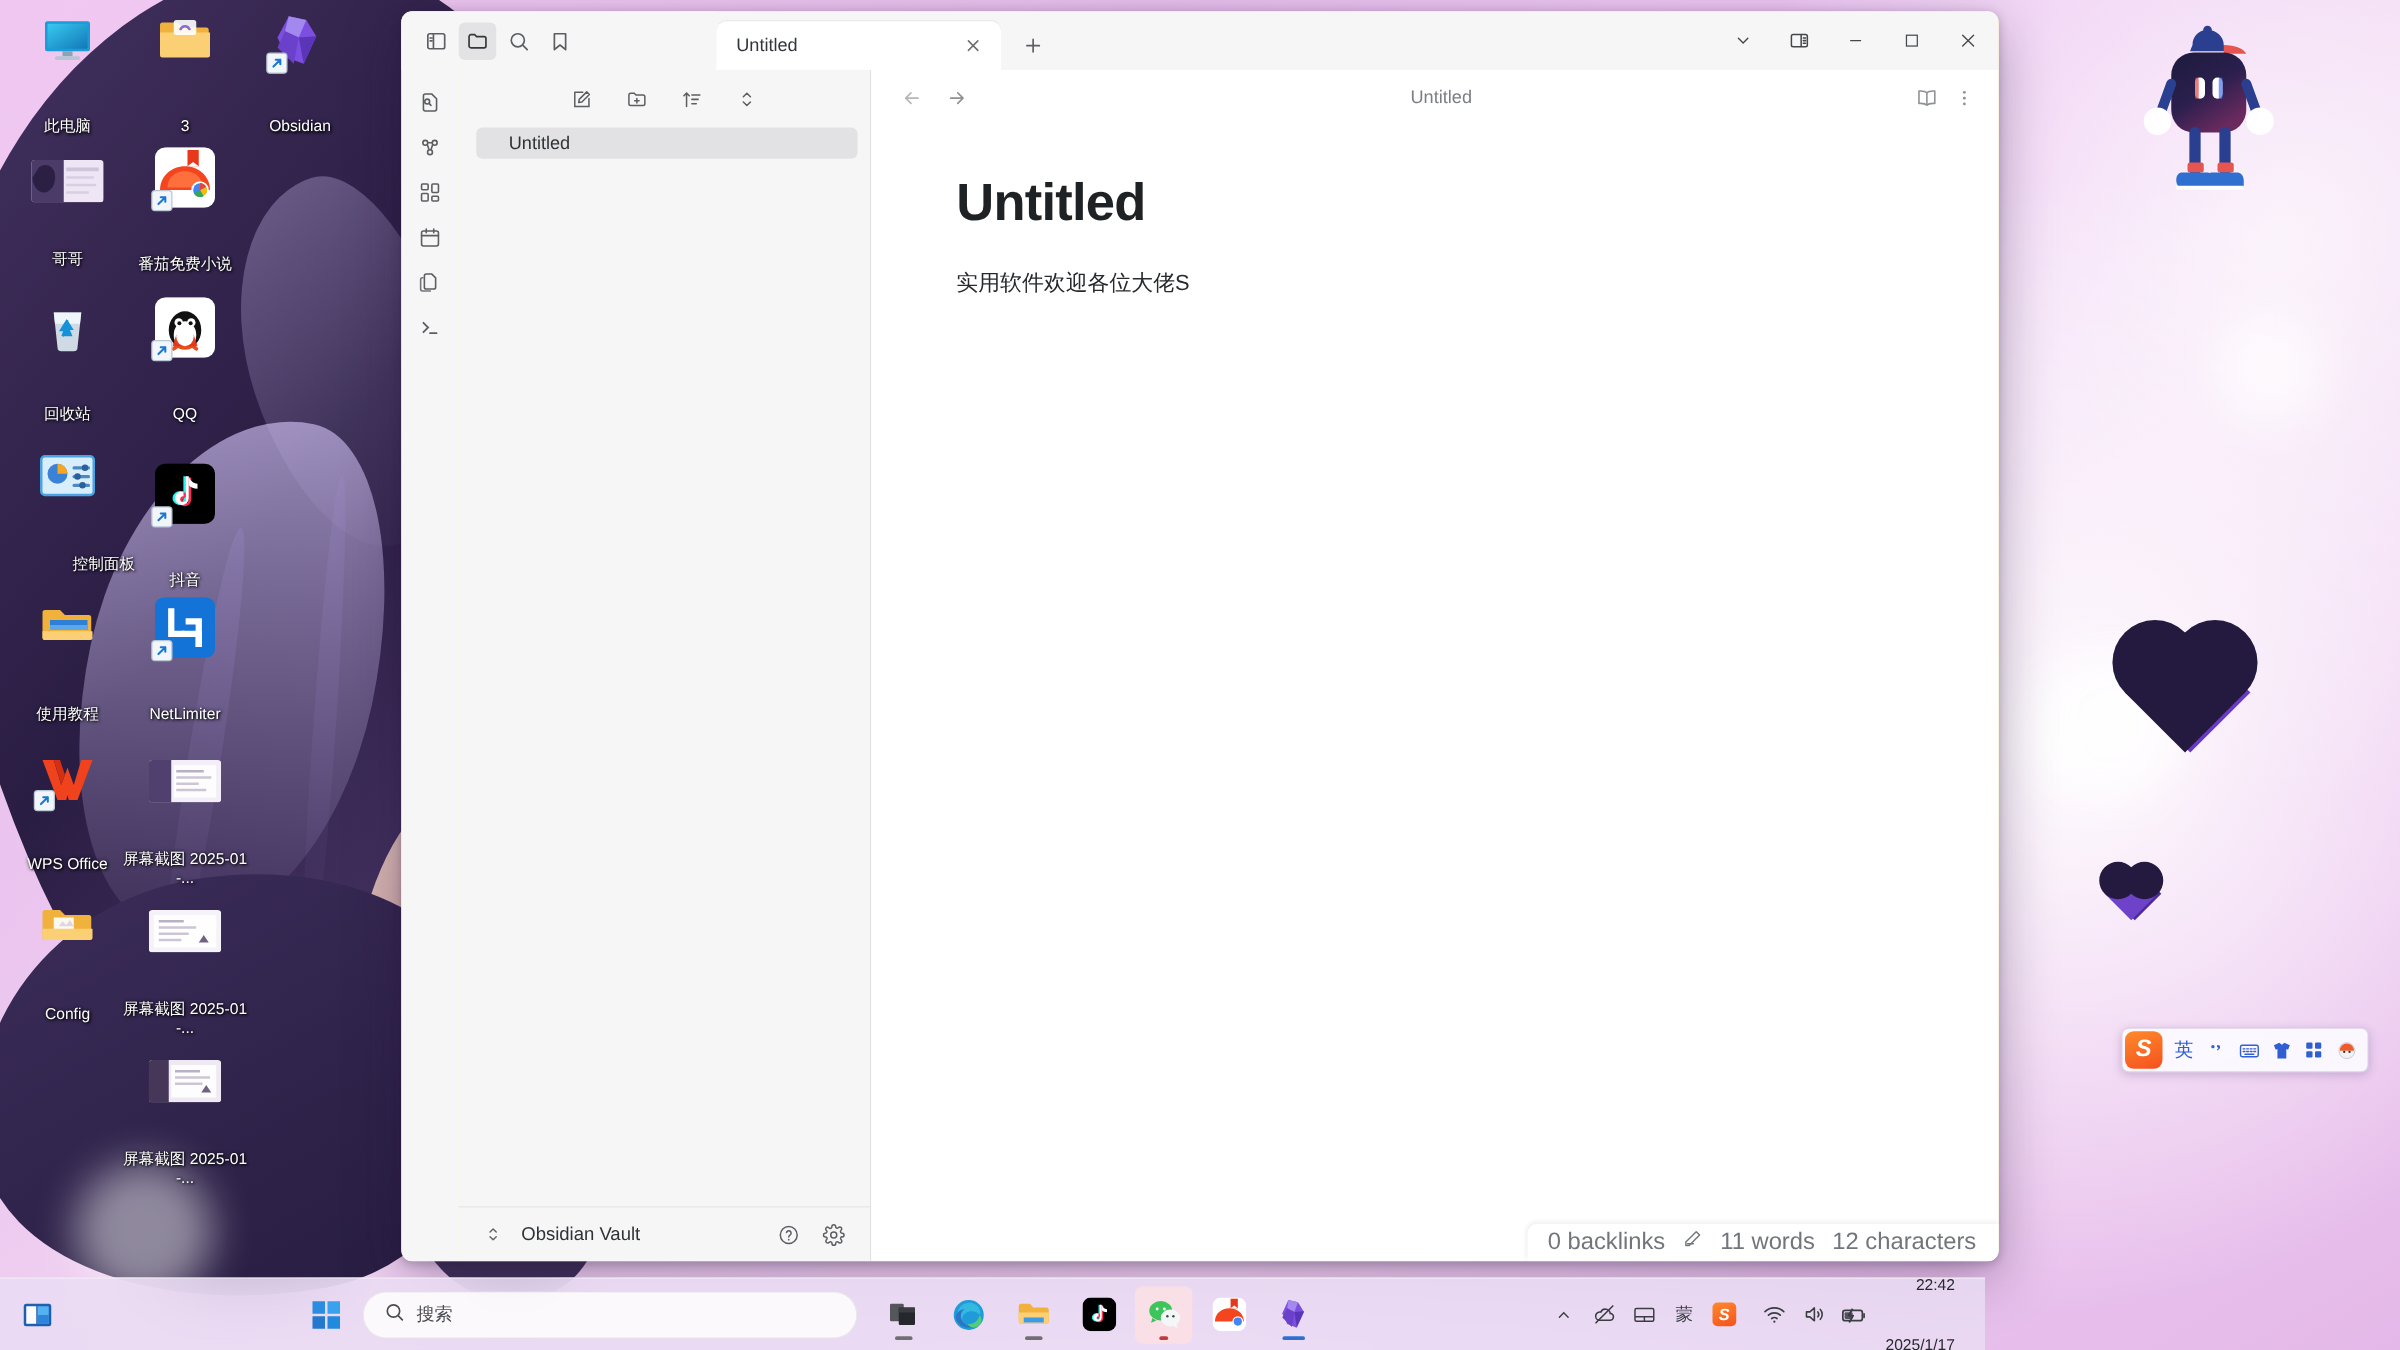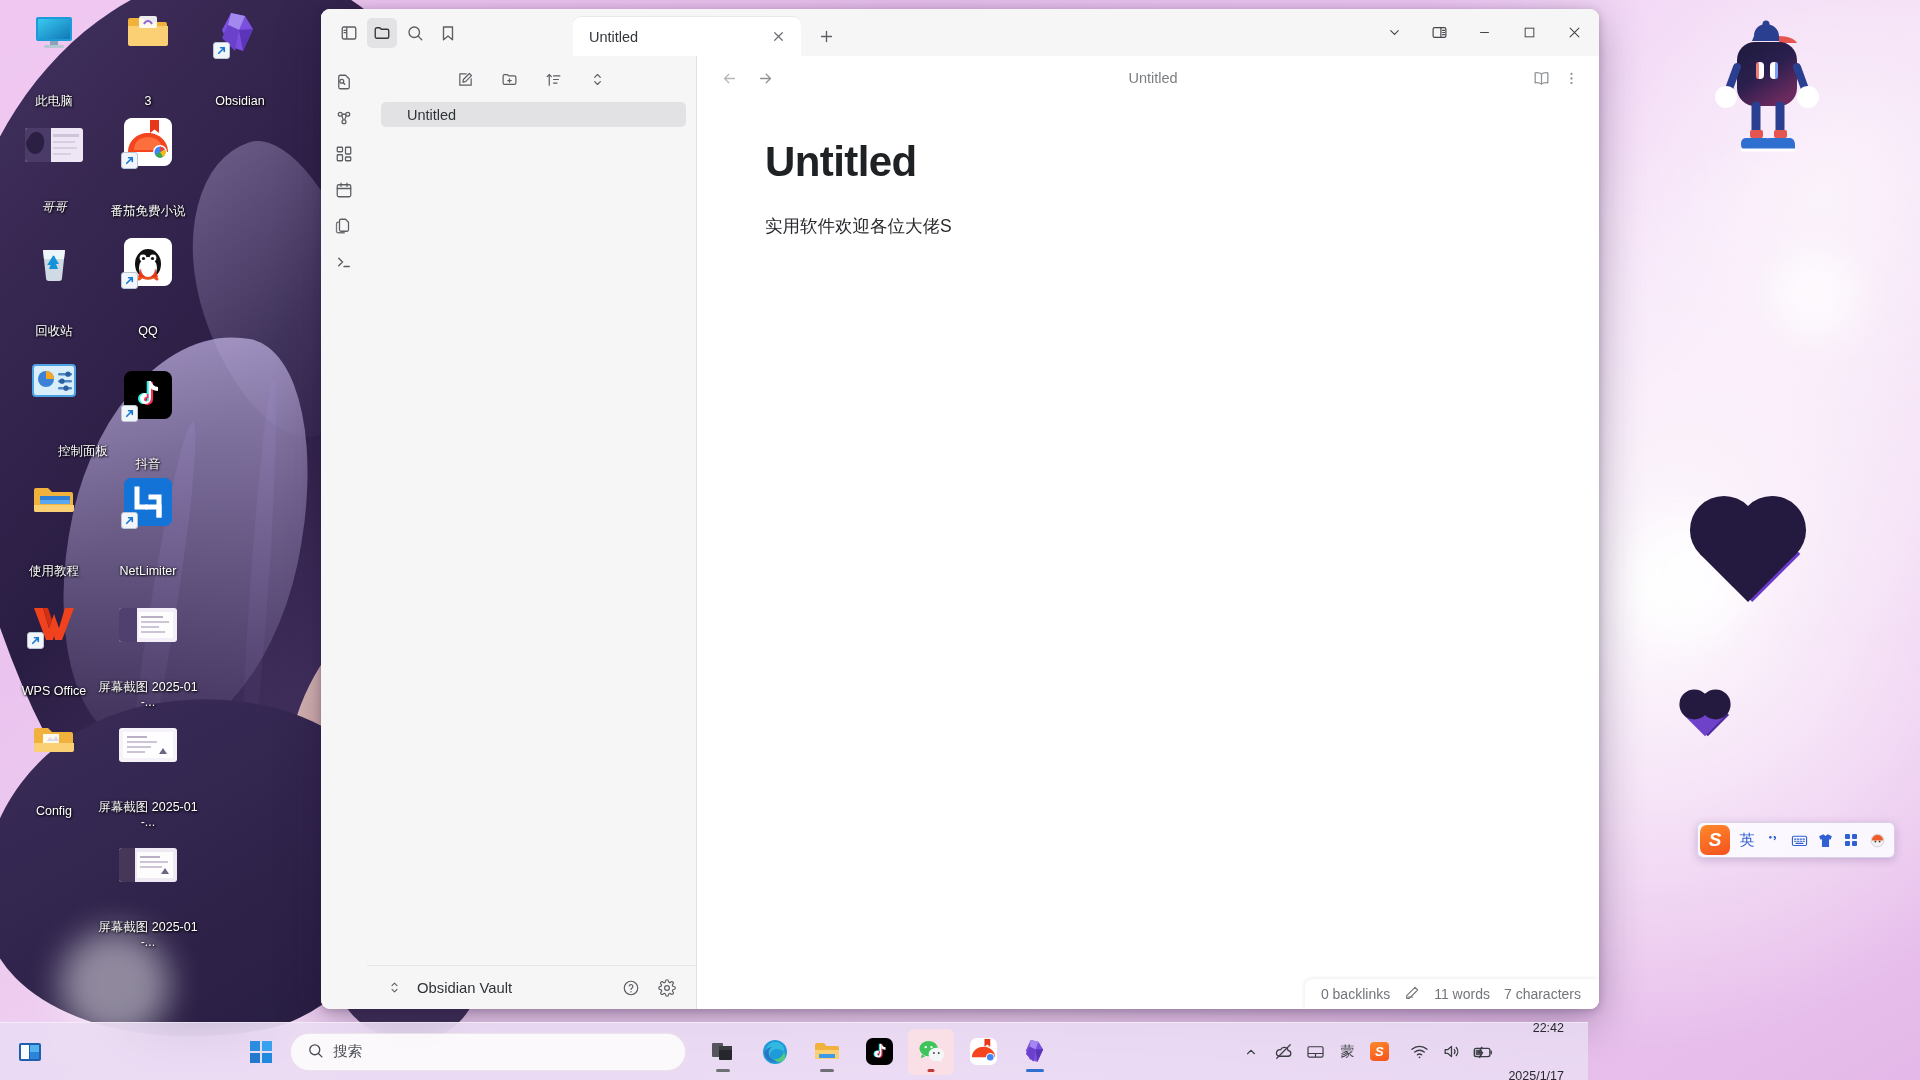--- a/index.html
+++ b/index.html
@@ -167,21 +167,21 @@
   .ed-actions { display: flex; gap: 2px; }
 
   .ed-content { flex: 1; padding: 38px 0 0 0; overflow: hidden; }
   .ed-inner { max-width: 700px; margin: 0 0 0 68px; }
   .doc-h1 { font-size: 42px; font-weight: 800; letter-spacing: -0.6px; color: #1f2225; margin-bottom: 26px;
     font-family: "Liberation Sans", "DejaVu Sans", sans-serif; }
   .doc-p { font-size: 17.5px; line-height: 1.6; color: #27292c; }
 
   .statusbar {
     position: absolute; right: 0; bottom: 0; height: 30px; display: flex; align-items: center;
-    gap: 14px; padding: 0 18px 0 16px; font-size: 14px; color: #72757a;
+    gap: 14px; padding: 0 18px 0 16px; font-size: 19px; color: #72757a;
     background: #ffffff; border-radius: 8px 0 0 0;
     box-shadow: -1px -1px 4px rgba(0,0,0,0.07);
   }
   .sb-item { cursor: pointer; white-space: nowrap; }
 
   
   #taskbar {
     position: absolute; left: 0; bottom: 0; width: 1588px; height: 58px;
     background: rgba(234,220,243,0.86); backdrop-filter: blur(18px);
     border-top: 1px solid rgba(255,255,255,0.45);
@@ -285,21 +285,21 @@
         <svg width="46" height="44" viewBox="0 0 46 44">
           <path d="M3 10a2 2 0 012-2h12l4 4h19a2 2 0 012 2v18a2 2 0 01-2 2H5a2 2 0 01-2-2z" fill="#f0b23c"></path>
           <path d="M3 16h40v18a2 2 0 01-2 2H5a2 2 0 01-2-2z" fill="#fbd074"></path>
           <rect x="14" y="6" width="18" height="12" rx="2" fill="#fff" opacity=".9"></rect>
           <path d="M19 14c2-4 6-4 8 0" stroke="#8d6ad0" stroke-width="2" fill="none"></path>
         </svg>
       </div>
       <span class="lbl">3</span>
     </div>
 
-    <div class="dicon" style="left:0px; top:128px;font-style:italic;">
+    <div class="dicon" style="left:0px; top:128px;">
       <div class="glyph" style="width:58px;height:34px;border-radius:3px;overflow:hidden;">
         <svg width="58" height="34" viewBox="0 0 58 34">
           <rect width="58" height="34" fill="#efe6f5"></rect>
           <path d="M0 0h26v34H0z" fill="#4a3b69"></path>
           <path d="M6 6c5-4 12-2 13 6s-4 14-9 14-9-6-9-12z" fill="#2b2044"></path>
           <rect x="28" y="6" width="26" height="3" fill="#cfc4da"></rect>
           <rect x="28" y="13" width="22" height="2" fill="#d8cfe2"></rect>
           <rect x="28" y="19" width="24" height="2" fill="#d8cfe2"></rect>
           <rect x="28" y="25" width="18" height="2" fill="#d8cfe2"></rect>
         </svg>
@@ -773,21 +773,21 @@
 
         <div class="statusbar">
           <span class="sb-item">0 backlinks</span>
           <span class="sb-item">
             <svg width="16" height="16" viewBox="0 0 24 24" fill="none" stroke="currentColor" stroke-width="1.7" stroke-linejoin="round">
               <path d="M16.5 3.5l4 4L8 20H4v-4z"></path>
                 <path d="M6 18h7" stroke-linecap="round"></path>
             </svg>
           </span>
           <span class="sb-item">11 words</span>
-          <span class="sb-item">7 characters</span>
+          <span class="sb-item">12 characters</span>
         </div>
       </div>
 
     </div>
   </div>
 
   <div id="imebar">
     <div class="ime-logo">S</div>
     <div class="ime-btn">英</div>
     <div class="ime-btn">

